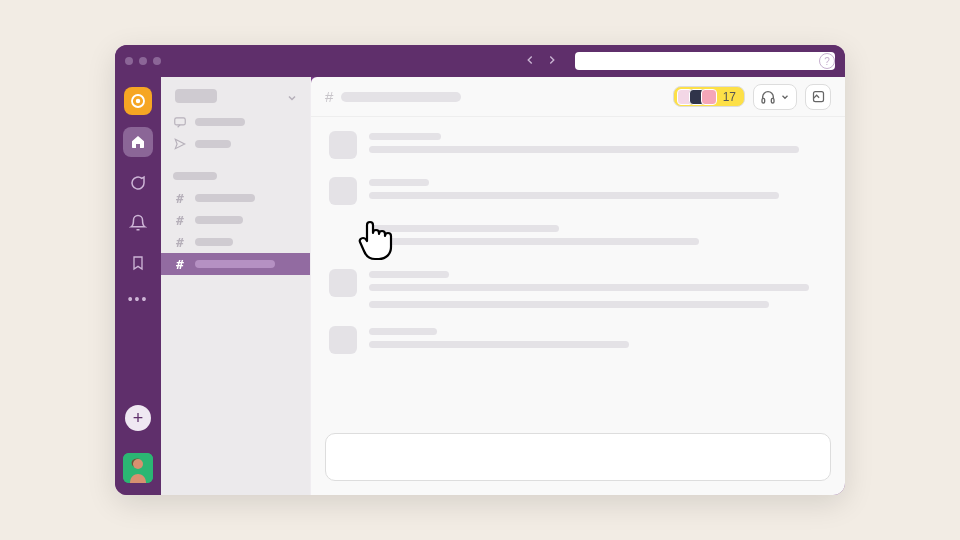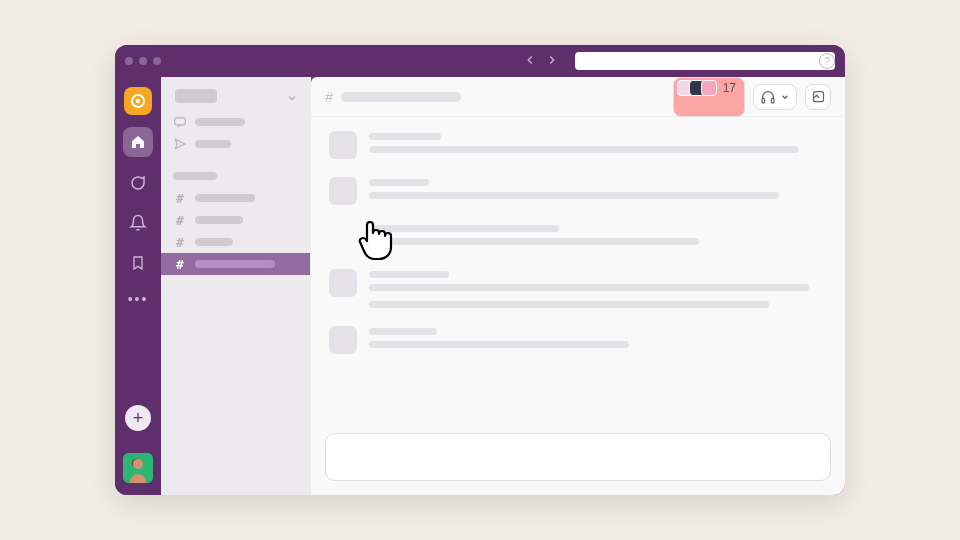--- a/index.html
+++ b/index.html
@@ -101,22 +101,22 @@
   }
   .channel-header{
     height: 40px; display:flex; align-items:center; padding:0 14px;
     border-bottom:1px solid #eee;
   }
   .ch-hash { color:#c8c5ca; font-size:15px; margin-right:8px;}
   .ch-title-skel { width: 120px; height: 10px; background:#e4e2e6; border-radius:5px; }
   .ch-right { margin-left:auto; display:flex; align-items:center; gap:8px;}
   .members-pill {
     display:flex; align-items:center; gap:4px;
-    border:1.5px solid #ddd; border-radius:8px; padding:2px 8px 20px 3px;
-    background:#fca5a5;
+    border:1.5px solid #ddd; border-radius:8px; padding:2px 8px 1px 3px;
+    background:#fde047;
   }
   .mini-avatars { display:flex; }
   .mini-av { width:16px; height:16px; border-radius:4px; margin-left:-4px; border:1.5px solid #fff;}
   .mini-av:first-child{margin-left:0;}
   .mc { font-size:12px; color:#555; font-weight:500; margin-left:2px;}
   .hp-btn {
     display:flex; align-items:center; gap:4px;
     border:1.5px solid #ddd; border-radius:8px; padding:4px 6px; background:#fff;
     color:#666;
   }

